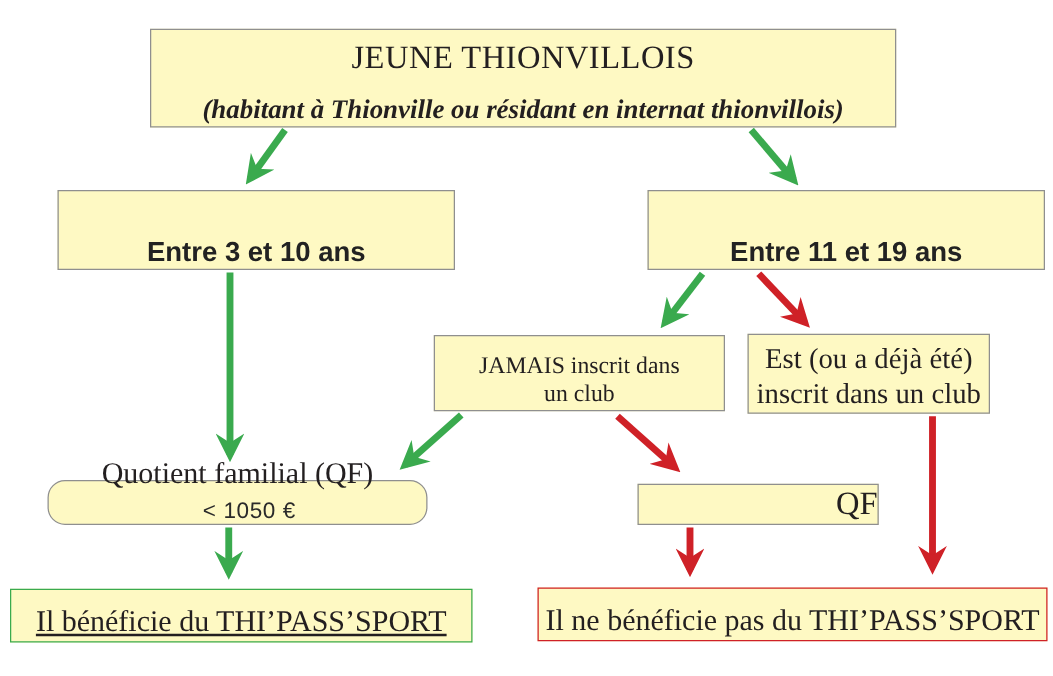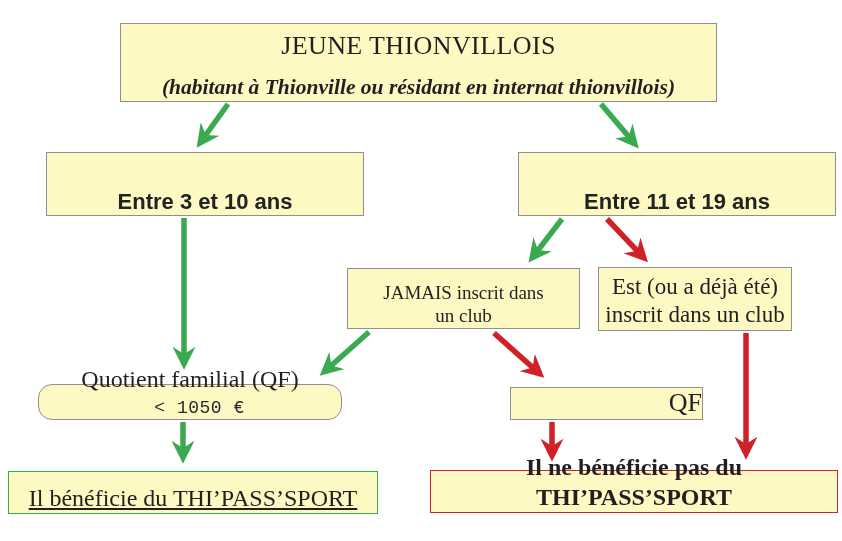--- a/index.html
+++ b/index.html
@@ -30,33 +30,33 @@
   .node-root       { left:120px; top:23px;  width:597px; height:79px; }
   .node-age-3-10   { left:6px;   top:152px; width:318px; height:64px;margin-left:40px; }
   .node-age-11-18  { left:518px; top:152px; width:318px; height:64px; }
   .node-never-club { left:347px; top:268px; width:233px; height:61px; font-size:19px; }
   .node-already-club { left:598px; top:267px; width:194px; height:64px; font-size:23px; }
   .node-qf-low     { left:38px;  top:384px; width:304px; height:36px; flex-direction:column;border-radius:14px; }
   .node-qf-high    { left:510px; top:387px; width:193px; height:33px; flex-direction:row; }
   .node-eligible   { left:8px;   top:471px; width:370px; height:43px;
                      border:1.8px solid var(--green,#3aaa4e); font-size:24px;text-decoration:underline; }
   .node-not-eligible { left:430px; top:470px; width:408px; height:43px;
-                     border:1.8px solid var(--red,#cf2127); font-size:24px;font-weight:bold; }
+                     border:1.8px solid var(--red,#cf2127); font-size:24px; }
 
   .root-title { font-size:26px; letter-spacing:0.4px; }
   .root-subtitle { font-size:21.5px; font-style:italic; font-weight:600; margin-top:12px; }
 
   .age-label {
     font-family:"Liberation Sans","DejaVu Sans",sans-serif;
     font-weight:bold; font-size:22px; color:#222222;
   }
   .qf-serif { font-size:24px; }
   .qf-serif-big { font-size:26px; }
   .qf-cond {
-    font-family:Liberation Mono, monospace;
+    font-family:Liberation Sans, sans-serif;
     font-size:18px; color:#2a2a2a; margin-left:19px; letter-spacing:0.5px;
     padding-top:3px;
   }
 </style>
 </head>
 <body>
 
 <div id="canvas">
 
   <svg id="arrows" viewBox="0 0 842 541" xmlns="http://www.w3.org/2000/svg">

